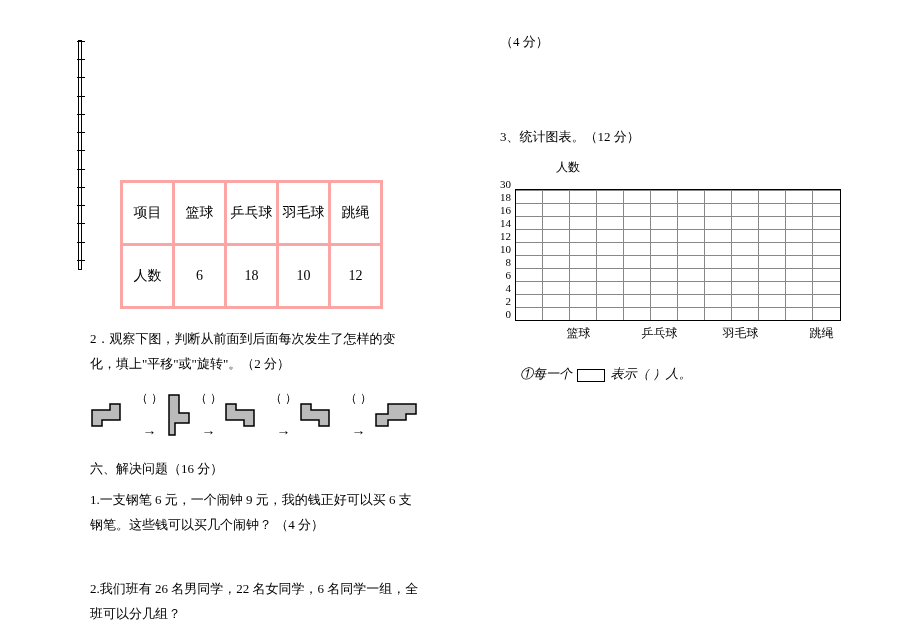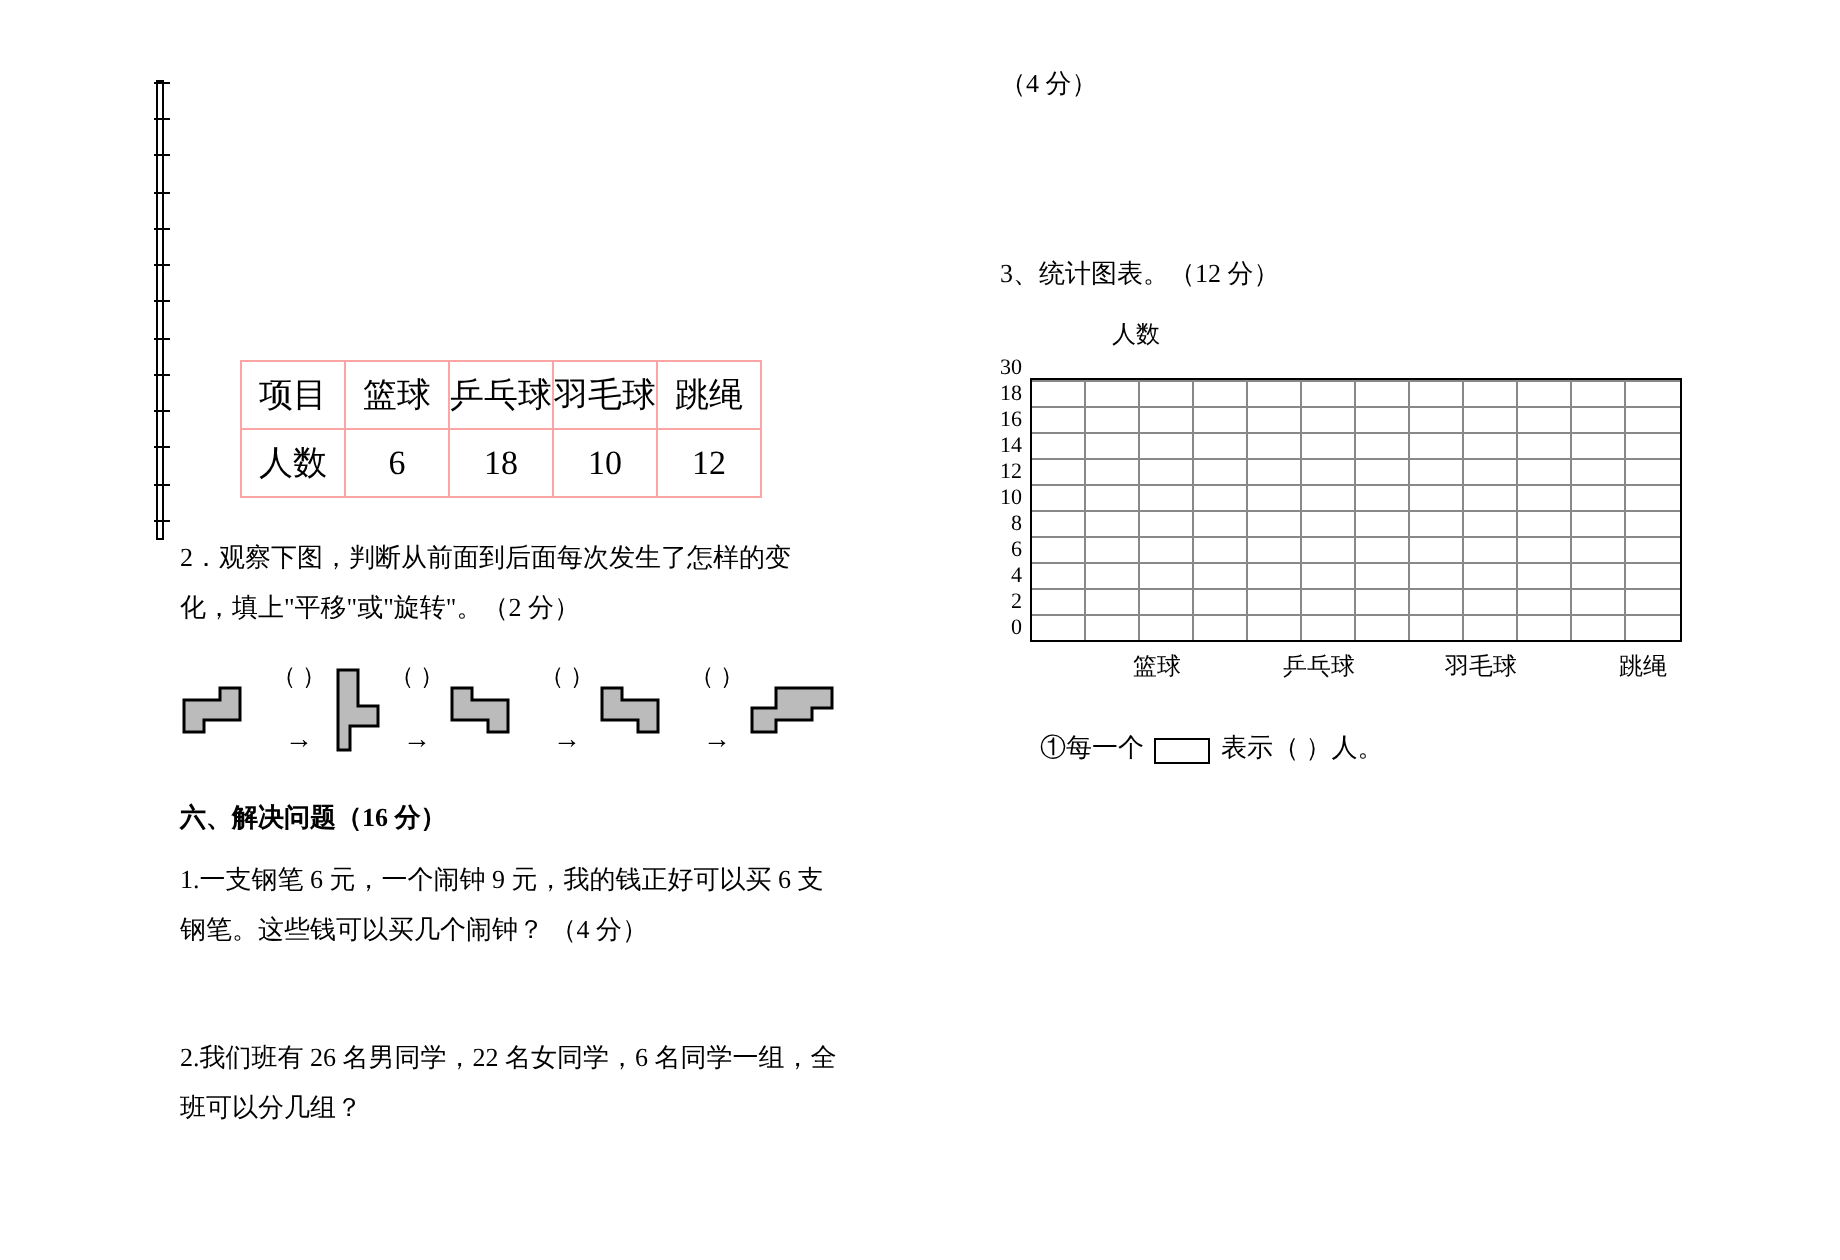--- a/index.html
+++ b/index.html
@@ -38,41 +38,41 @@
       width: 8px;
       border-top: 1px solid #000;
     }
     table.data {
       border-collapse: collapse;
       margin-top: 150px;
       margin-left: 30px;
       margin-bottom: 18px;
     }
     table.data td {
-      border: 1px solid #fca5a5;
-      padding: 5px 0;
+      border: 3px solid #fca5a5;
+      padding: 21px 0;
       text-align: center;
-      font-size: 17px;
+      font-size: 14px;
       width: 52px;
     }
     .q2-text { margin-bottom: 14px; }
     .shapes-row {
       display: flex;
       align-items: center;
       gap: 2px;
       margin: 10px 0 18px 0;
     }
     .shape-wrap { display: flex; flex-direction: column; align-items: center; }
     .label-paren { margin-bottom: 2px; font-size: 12px; }
     .arrow { font-size: 14px; margin: 0 1px; padding-top: 14px; }
     .zshape {
       width: 44px; height: 30px; position: relative;
     }
     .zshape svg { width: 100%; height: 100%; }
-    .section-title { font-weight: bold; margin: 8px 0 6px 0; }
+    .section-title { font-weight: normal; margin: 8px 0 6px 0; }
     .q6-1 { margin-bottom: 40px; }
     .q6-2 { margin-top: 10px; }
 
     .right-top { margin-bottom: 70px; }
     .chart-block { margin-top: 10px; }
     .chart-title-small { font-size: 12px; margin-left: 56px; margin-bottom: 2px; }
     .chart-area {
       display: flex;
       align-items: flex-end;
     }
@@ -97,21 +97,21 @@
     }
     .grid div:nth-child(12n) { border-right: none; }
     .x-labels {
       display: flex;
       font-size: 12px;
       margin-left: 38px;
       margin-top: 4px;
     }
     .x-labels span { width: 81px; text-align: center; }
     .fill-block { margin-top: 20px; }
-    .fill-line { margin: 6px 0 4px 20px; line-height: 1.9; }
+    .fill-line { margin: 6px 0 4px 20px; line-height: 1.9; font-style: italic; }
     .box {
       display: inline-block;
       width: 28px;
       height: 13px;
       border: 1px solid #000;
       vertical-align: middle;
       margin: 0 2px;
     }
   </style>
 </head>

